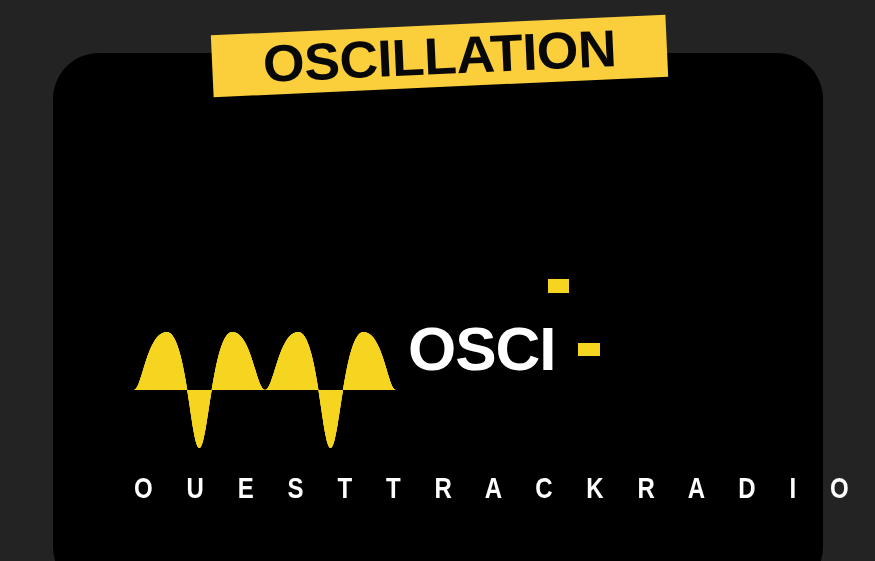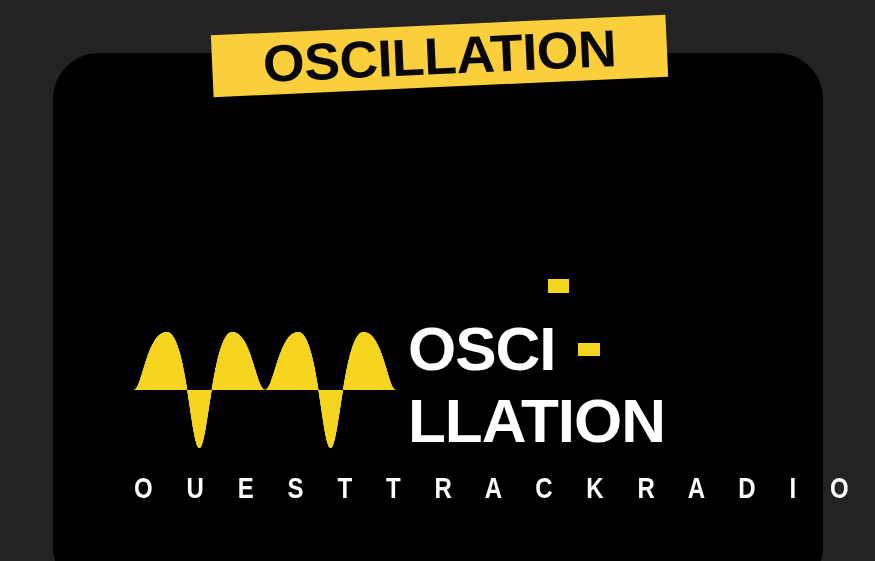--- a/index.html
+++ b/index.html
@@ -172,22 +172,19 @@
       <path d="M131 62 C 140 62, 144.75 4, 164.25 4 C 183.75 4, 188 120, 196.75 120 C 205.5 120, 210 4, 229.5 4 C 249 4, 254 62, 262 62 L 131 62 Z" fill="#F6D520"></path>
     </svg>
 
     <div id="dash-top"></div>
 
     <div id="wordmark">
       <div id="line-1" class="word-line">
         <span>OSCI</span>
         <span class="dash"></span>
       </div>
-      <div id="line-2" class="word-line">
-        <span>LLATION</span>
-      </div>
     </div>
 
     <div id="tagline">O U E S T   T R A C K   R A D I O</div>
 
   </div>
 
 </div>
 
 </body></html>

